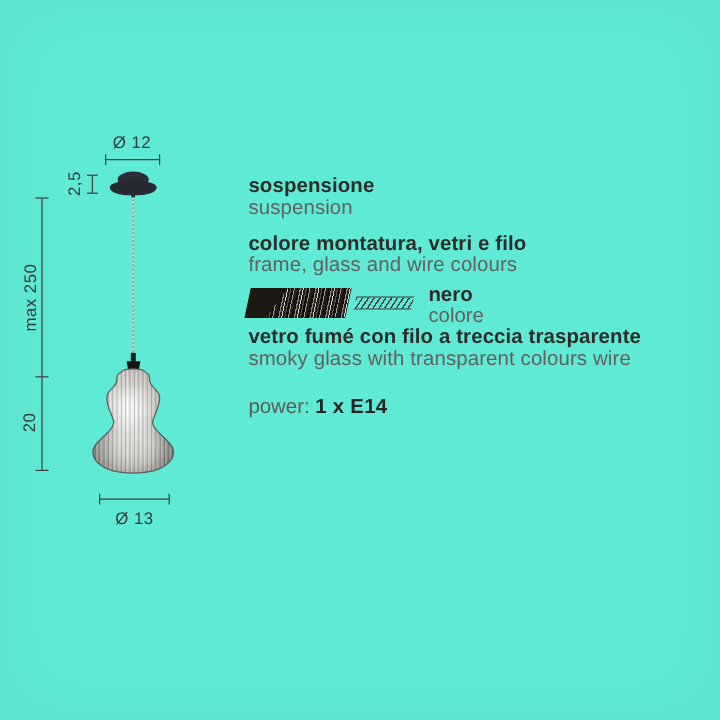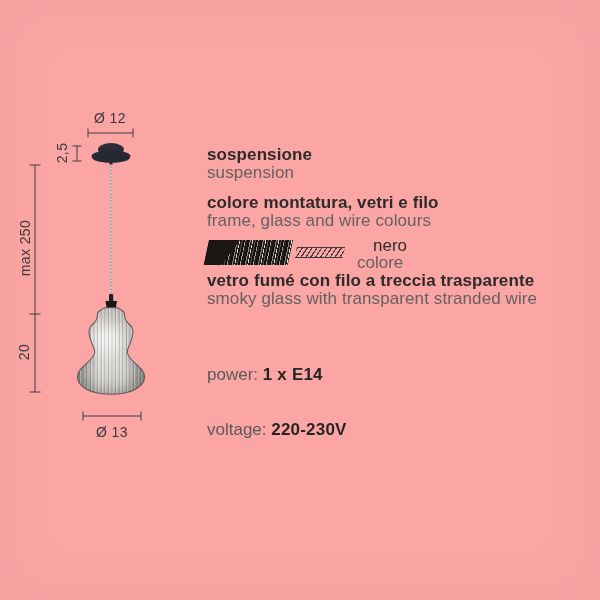--- a/index.html
+++ b/index.html
@@ -1,34 +1,34 @@
 <!DOCTYPE html>
 <html><head>
 <meta charset="utf-8">
 <style>
   html,body{margin:0;padding:0;}
   .stage{
     position:relative;width:600px;height:600px;overflow:hidden;
-    background:#fca5a5;
+    background:#5eead4;
     box-shadow:inset 0 0 60px rgba(120,115,108,0.08);
     font-family:"Liberation Sans", sans-serif;
     color:#2d2c2a;
   }
   
   .drawing-svg{position:absolute;left:0;top:0;}
   .dim-label{
     position:absolute;font-size:14px;color:#3a3a3a;letter-spacing:.4px;
     white-space:nowrap;transform:translateX(-50%);
   }
   .dim-label.vert{transform:translate(-50%,-50%) rotate(-90deg);}
   
   .tblock{position:absolute;left:207px;line-height:18px;font-size:17px;}
   .tblock .it{font-weight:700;color:#2d2c2a;letter-spacing:.1px;}
   .tblock .en{font-weight:400;color:#63625f;letter-spacing:.1px;}
-  .specline{font-size:17px;color:#5c5b58;margin-top:36px;}
+  .specline{font-size:17px;color:#5c5b58;}
   .specline b{color:#262522;font-weight:700;letter-spacing:.2px;}
   
   .frame-swatch{
     position:absolute;left:209px;top:240px;width:84px;height:25px;
     transform:skewX(-12deg);transform-origin:0 0;overflow:hidden;
     background:repeating-linear-gradient(90deg,
       #14110d 0 2px,#8d887f 2px 3px,#26231f 3px 4.5px,#d6d0c6 4.5px 5.3px,
       #1d1a16 5.3px 7px,#575049 7px 8px,#0f0d0a 8px 10px,#a49d92 10px 10.8px,
       #221f1a 10.8px 13px);
   }
@@ -37,21 +37,21 @@
     clip-path:polygon(0 0,37% 0,21% 100%,0 100%);
   }
   .wire-swatch{
     position:absolute;left:297px;top:247px;width:48px;height:11px;
     transform:skewX(-12deg);transform-origin:0 0;
     border-top:1.4px solid #3d3a36;border-bottom:1.4px solid #3d3a36;
     background:repeating-linear-gradient(115deg,#46433e 0 1.3px,rgba(0,0,0,0) 1.3px 4.4px);
     box-sizing:border-box;
   }
   .color-names{position:absolute;left:357px;top:237px;line-height:17px;font-size:17px;}
-  .color-names .it{font-weight:400;color:#2d2c2a;margin-left:16px;}
+  .color-names .it{font-weight:700;color:#2d2c2a;}
   .color-names .en{font-weight:400;color:#63625f;}
 </style>
 </head>
 <body>
 
 <div class="stage">
 
   <svg class="drawing-svg" width="200" height="460" viewBox="0 0 200 460">
     <defs>
       <radialGradient id="glassGrad" cx="0.44" cy="0.38" r="0.75">
@@ -150,21 +150,20 @@
 
   <div class="frame-swatch"></div>
   <div class="wire-swatch"></div>
   <div class="color-names">
     <div class="it">nero</div>
     <div class="en">colore</div>
   </div>
 
   <div class="tblock" style="top:272px;">
     <div class="it">vetro fumé con filo a treccia trasparente</div>
-    <div class="en">smoky glass with transparent stranded wire</div>
+    <div class="en">smoky glass with transparent colours wire</div>
   </div>
 
   <div class="tblock" style="top:329px;line-height:19px;">
     <div class="specline"><span>power: </span><b>1 x E14</b></div>
-    <div class="specline"><span>voltage: </span><b>220-230V</b></div>
   </div>
 
 </div>
 
 </body></html>

